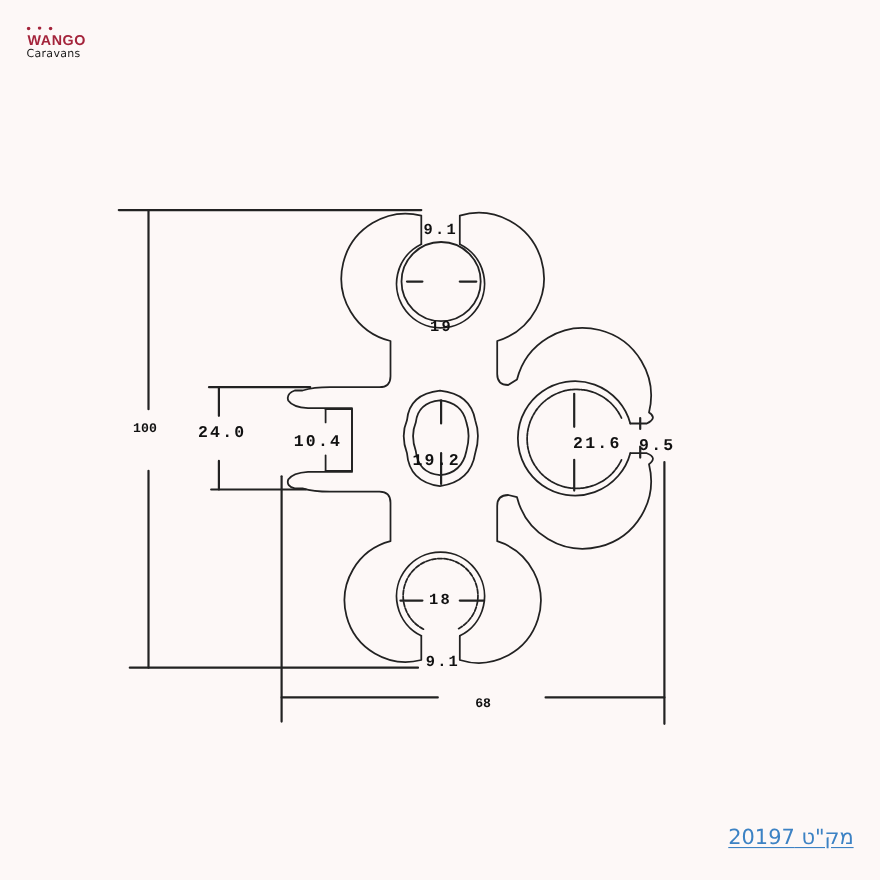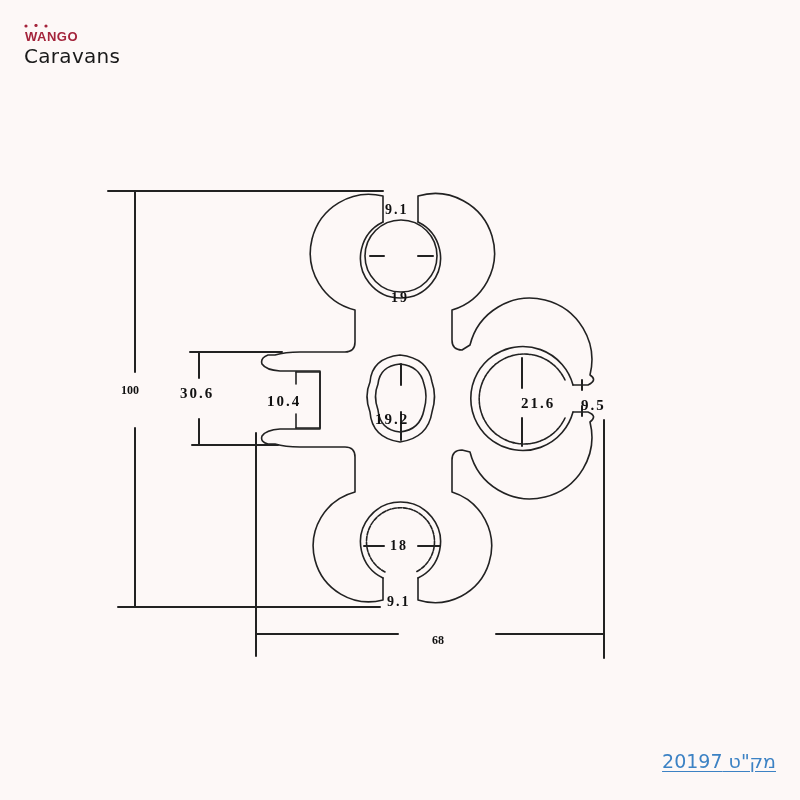--- a/index.html
+++ b/index.html
@@ -12,26 +12,26 @@
       position: absolute; left: 22px; top: 24px; width: 110px; height: 44px;
     }
     .logo .wango {
       position: absolute; left: 3px; top: 5px;
       font-family: "Liberation Sans", sans-serif; font-weight: bold;
       font-size: 13px; letter-spacing: 0.5px; color: #a4243b;
     }
     .logo .caravans {
       position: absolute; left: 2px; top: 20px;
       font-family: "DejaVu Sans", sans-serif;
-      font-size: 20px; color: #1a1a1a; letter-spacing: 0.3px;
+      font-size: 10px; color: #1a1a1a; letter-spacing: 0.3px;
     }
     .logo svg.crown { position: absolute; left: 2px; top: 0; }
     svg.drawing { position: absolute; left: 0; top: 0; }
     .dim {
-      position: absolute; font-family: Liberation Serif, serif; font-weight: bold;
+      position: absolute; font-family: Liberation Mono, monospace; font-weight: bold;
       color: #111; white-space: nowrap; letter-spacing: 2px; line-height: 1;
     }
     .dim.big { font-size: 12px; letter-spacing: 0; }
     .dim.mid { font-size: 15px; }
     .dim.sm { font-size: 14px; }
     .code-link {
       position: absolute; right: 24px; top: 750px;
       font-family: "DejaVu Sans", sans-serif; font-size: 19px; color: #3c82c4;
       text-decoration: underline; text-underline-offset: 3px; cursor: pointer;
       direction: rtl; unicode-bidi: plaintext;
@@ -138,21 +138,21 @@
       <path d="M 383 578 A 40 40 0 1 1 418 578"></path>
       <path d="M 385 572 A 34 34 0 1 1 416 572" stroke-dasharray="4 1.5"></path>
       <line x1="364" y1="546" x2="384" y2="546" stroke-width="2"></line>
       <line x1="418" y1="546" x2="440" y2="546" stroke-width="2"></line>
     </g>
   </g>
 </svg>
 
 <span class="dim big" style="left:121px; top:384px;">100</span>
 <span class="dim big" style="left:432px; top:634px;">68</span>
-<span class="dim mid" style="left:180px; top:386px;">30.6</span>
+<span class="dim mid" style="left:180px; top:386px;">24.0</span>
 <span class="dim mid" style="left:267px; top:394px;">10.4</span>
 <span class="dim sm" style="left:385px; top:203px;">9.1</span>
 <span class="dim sm" style="left:391px; top:248px;margin-top:43px;">19</span>
 <span class="dim mid" style="left:375px; top:396px;margin-top:16px;">19.2</span>
 <span class="dim mid" style="left:501px; top:396px;margin-left:20px;">21.6</span>
 <span class="dim mid" style="left:581px; top:398px;">9.5</span>
 <span class="dim sm" style="left:390px; top:539px;text-align:right;">18</span>
 <span class="dim sm" style="left:387px; top:595px;">9.1</span>
 
 <a class="code-link">מק"ט 20197</a>

